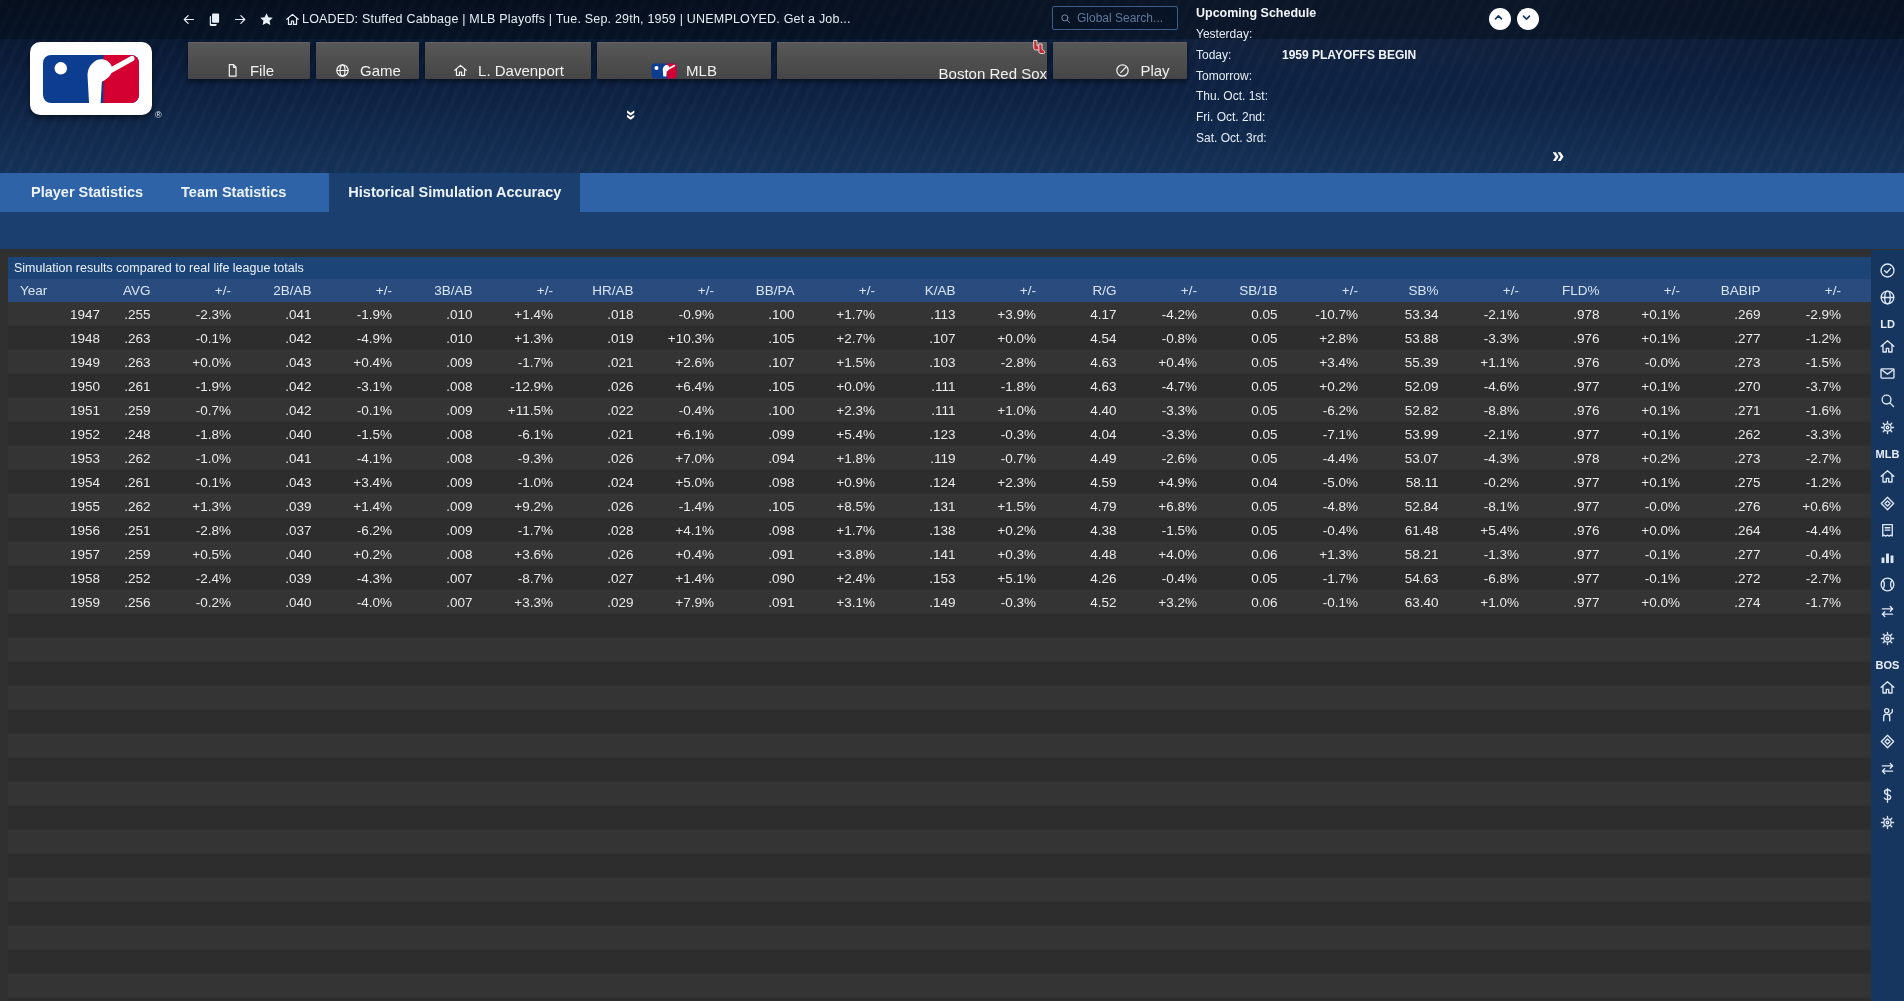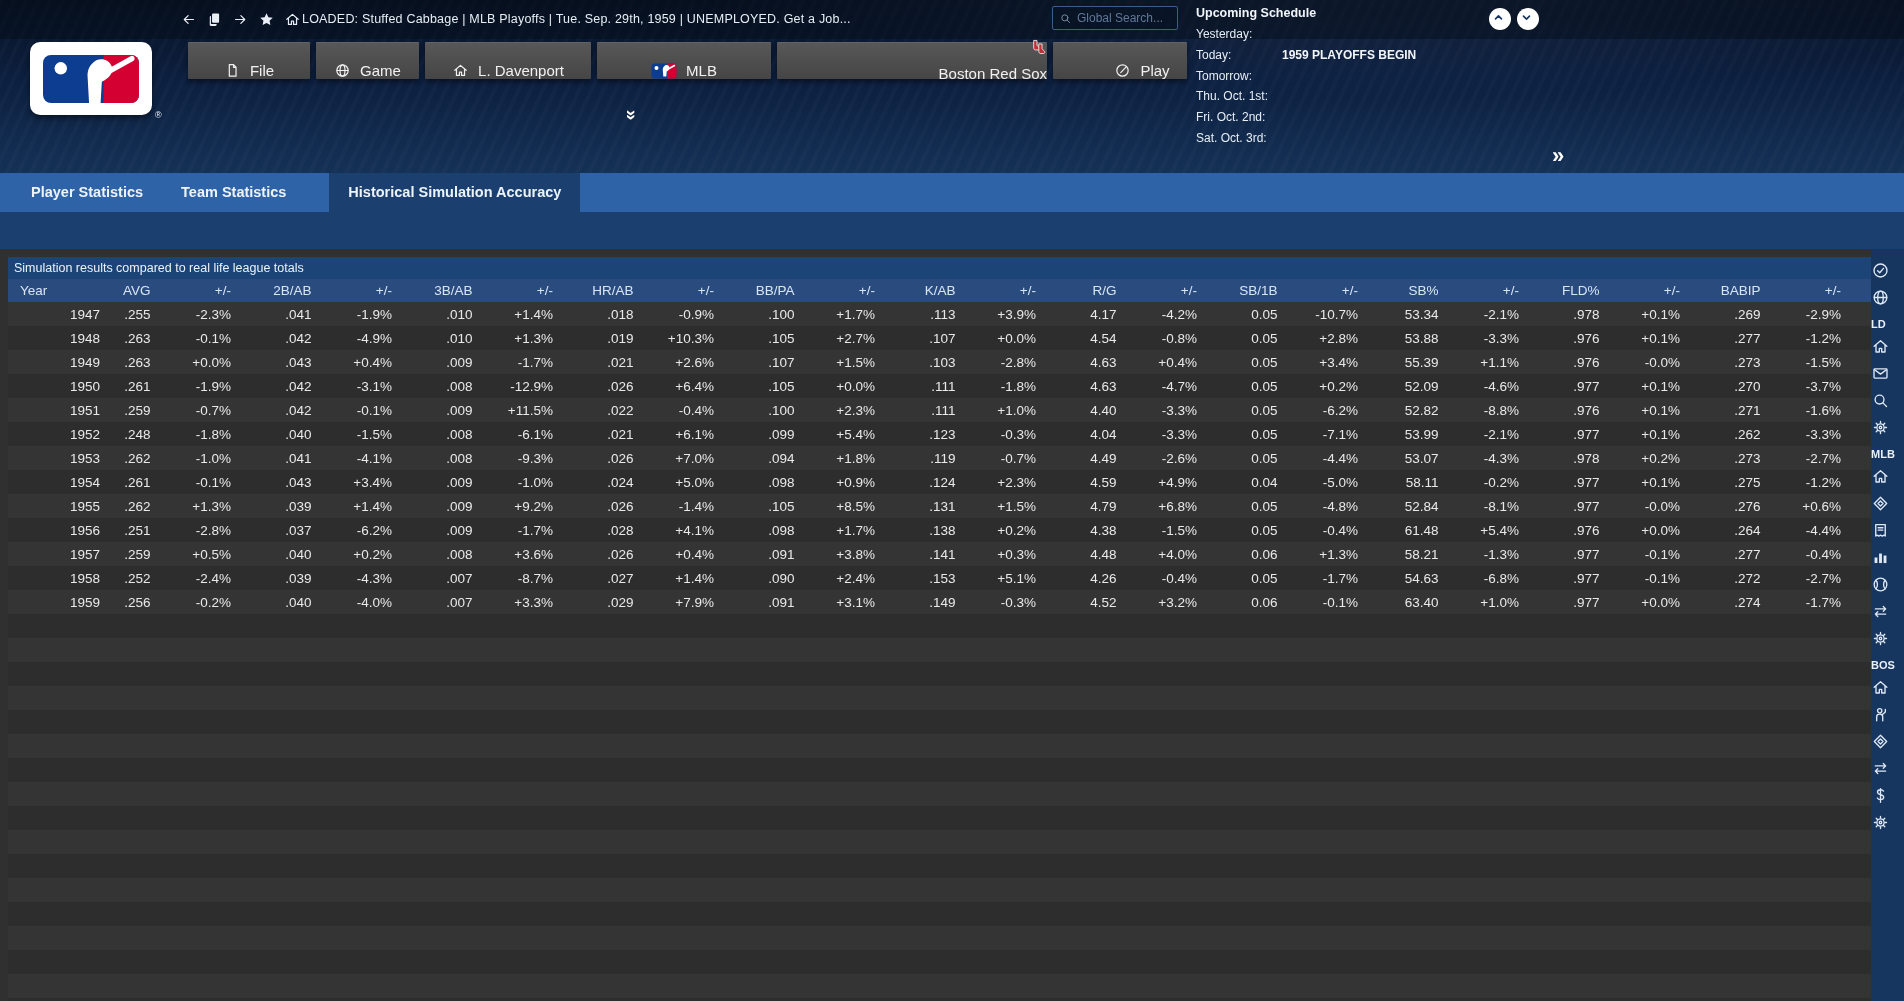--- a/index.html
+++ b/index.html
@@ -78,21 +78,21 @@
   #stats-table tbody tr:nth-child(odd){ background:#343434; }
   #stats-table tbody tr:nth-child(even){ background:#2d2d2d; }
   td.c-year { text-align:center; padding-left:5px; padding-right:0 !important; }
   td.c-diff { color:#47c355; }
   td.c-diff.c-red { color:#dd7164; }
   #filler { position:absolute; left:0; top:357px; width:100%; bottom:0;
     background:repeating-linear-gradient(180deg,#2d2d2d 0 24px,#343434 24px 48px); }
 
   
   #sidebar { position:absolute; right:0; top:250px; width:33px; height:751px; background:#16355f;
-    display:flex; flex-direction:column; padding-top:7px; z-index:4; }
+    display:flex; flex-direction:column; align-items:center; padding-top:7px; z-index:4; }
   .side-icon { width:19px; height:19px; color:#dfe9f6; margin:4px 0; display:inline-flex; }
   .side-icon svg { width:100%; height:100%; }
   .side-label { font-size:11px; font-weight:bold; color:#e8f0fa; margin:7px 0 3px; }
 </style>
 </head>
 <body>
 
 <div id="header">
   <div id="topbar"></div>
   <div id="nav-icons">

